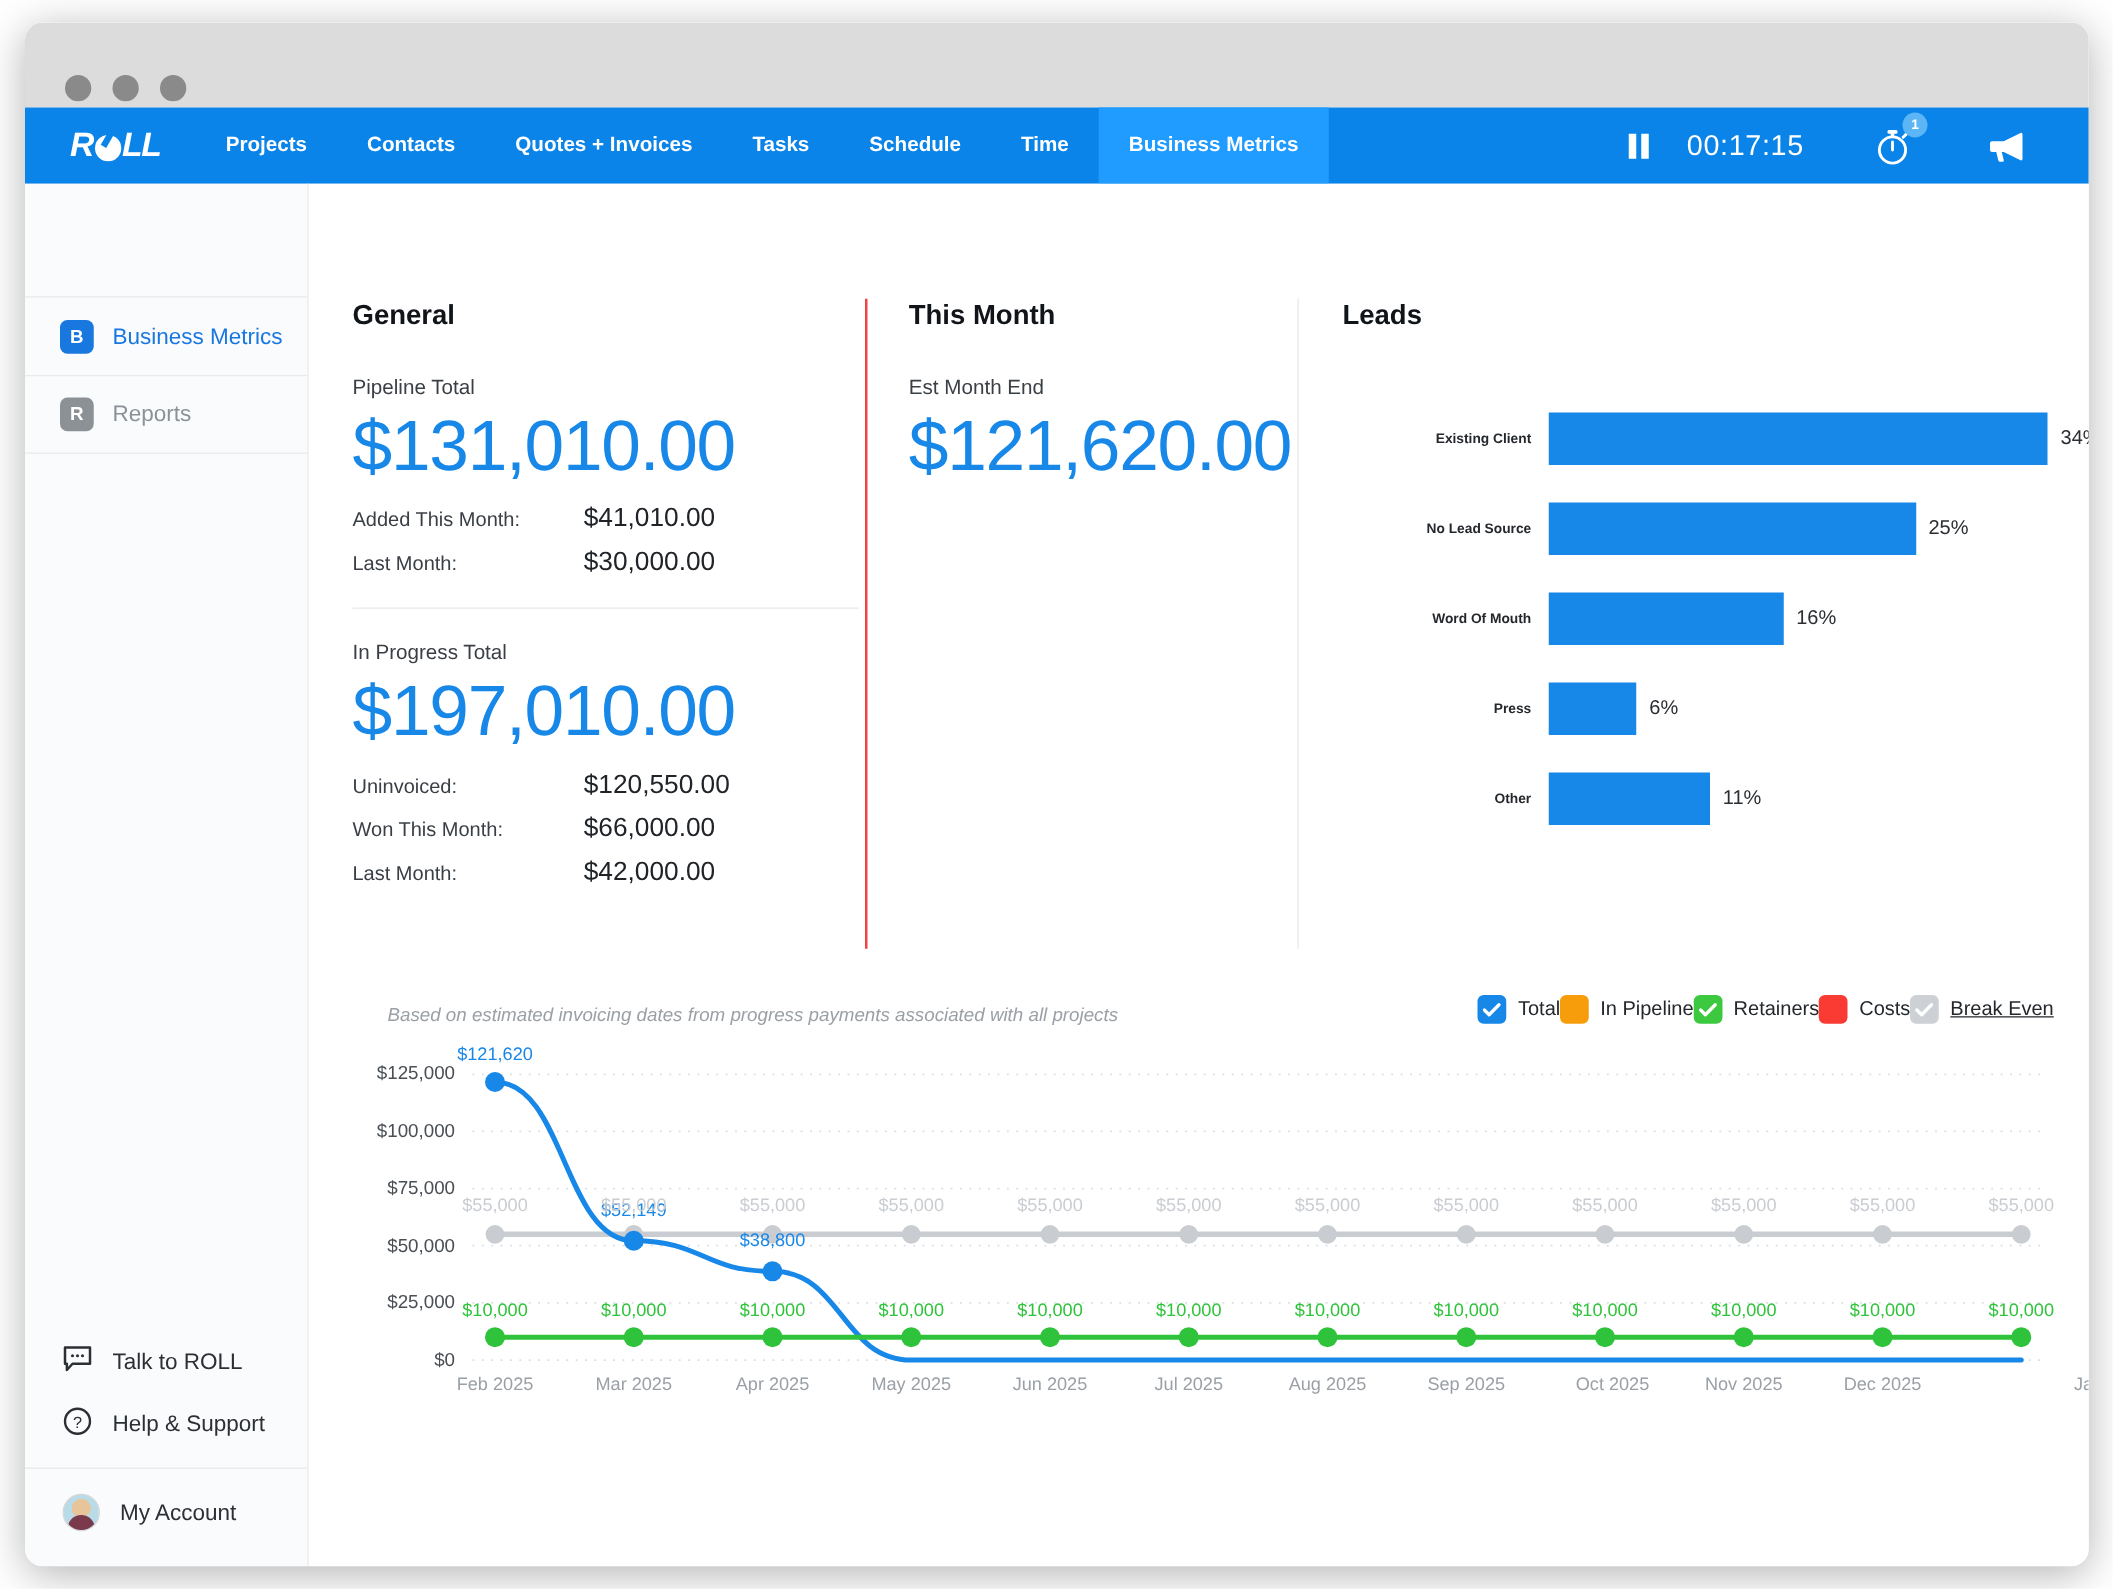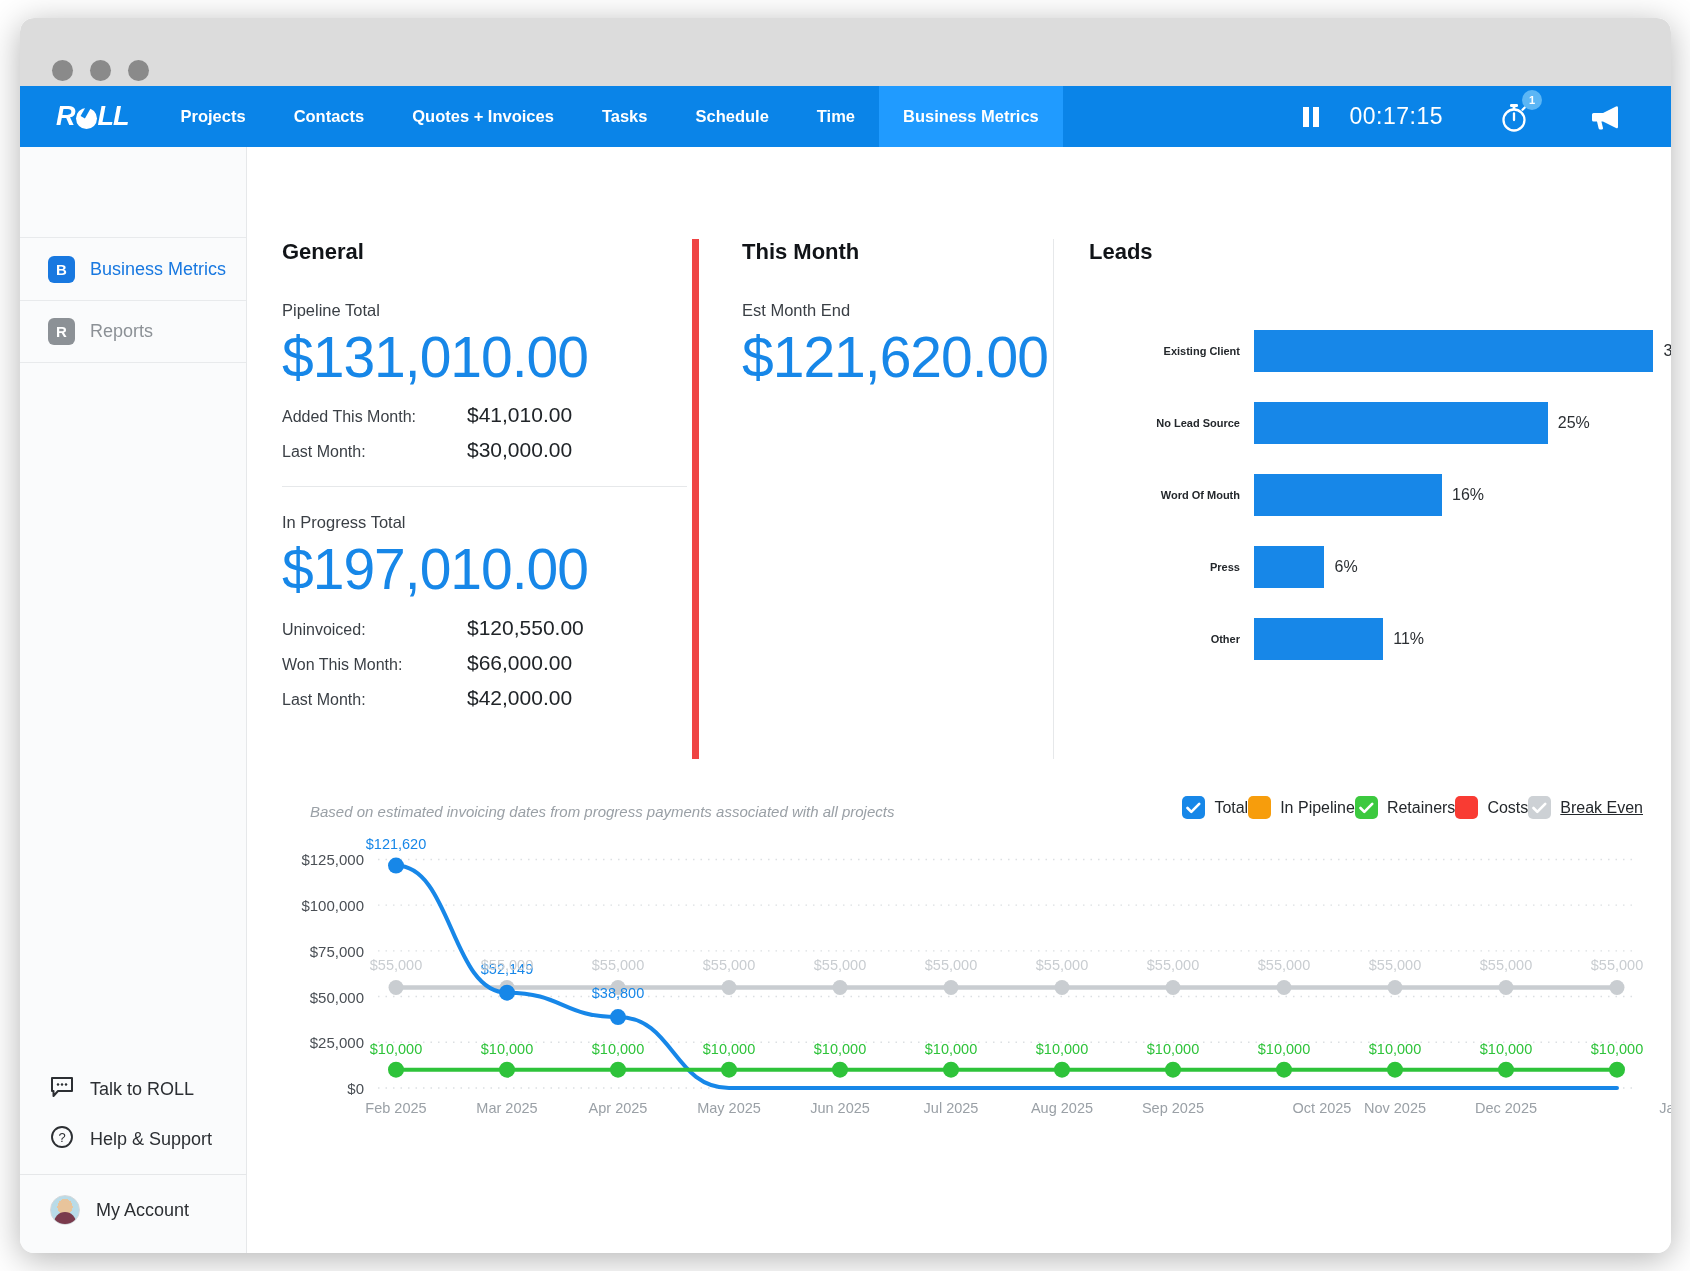--- a/index.html
+++ b/index.html
@@ -151,21 +151,21 @@
     position:absolute; left:50%; bottom:-2px;
     width: 22px; height: 14px; border-radius: 11px 11px 0 0;
     background: #7a3a4c; transform: translateX(-50%);
   }
 
   
   .main { flex: 1; position: relative; background: #ffffff; overflow: hidden; }
 
   .metrics-row { display: flex; padding: 92px 0 0 0; }
   .col-general { width: 450px; padding-left: 35px; }
-  .col-month { width: 420px; padding-left: 43px; border-left: 7px solid #ef4444; margin-left: 5px; min-height: 520px;}
+  .col-month { width: 420px; padding-left: 33px; border-left: 2px solid #ef4444; margin-left: 5px; min-height: 520px;}
   .col-leads { flex: 1; padding-left: 35px; border-left: 1px solid #e6e8ea; margin-left: 5px; min-height: 420px;}
 
   .sec-title { font-size: 22px; font-weight: bold; color: #111418; margin-bottom: 36px; }
   .kpi-label { font-size: 16.5px; color: #3a3f45; margin-bottom: 4px; }
   .kpi-value {
     font-size: 57px; color: #1787e8; font-weight: normal;
     letter-spacing: -1px; line-height: 1.18; margin-bottom: 12px;
   }
   .kpi-rows { margin-top: 4px; }
   .kpi-row { display: flex; align-items: baseline; font-size: 16px; margin-bottom: 11px; }
@@ -492,21 +492,21 @@
                 </svg><div class="dlabel blue" style="left: 18px; top: -4.39086px;">$121,620</div><div class="dlabel blue" style="left: 129px; top: 120.642px;">$52,149</div><div class="dlabel blue" style="left: 240px; top: 145.051px;">$38,800</div><div class="dlabel gray" style="left: 18px; top: 117.429px;">$55,000</div><div class="dlabel gray" style="left: 129px; top: 117.429px;">$55,000</div><div class="dlabel gray" style="left: 240px; top: 117.429px;">$55,000</div><div class="dlabel gray" style="left: 351px; top: 117.429px;">$55,000</div><div class="dlabel gray" style="left: 462px; top: 117.429px;">$55,000</div><div class="dlabel gray" style="left: 573px; top: 117.429px;">$55,000</div><div class="dlabel gray" style="left: 684px; top: 117.429px;">$55,000</div><div class="dlabel gray" style="left: 795px; top: 117.429px;">$55,000</div><div class="dlabel gray" style="left: 906px; top: 117.429px;">$55,000</div><div class="dlabel gray" style="left: 1017px; top: 117.429px;">$55,000</div><div class="dlabel gray" style="left: 1128px; top: 117.429px;">$55,000</div><div class="dlabel gray" style="left: 1239px; top: 117.429px;">$55,000</div><div class="dlabel green" style="left: 18px; top: 200.714px;">$10,000</div><div class="dlabel green" style="left: 129px; top: 200.714px;">$10,000</div><div class="dlabel green" style="left: 240px; top: 200.714px;">$10,000</div><div class="dlabel green" style="left: 351px; top: 200.714px;">$10,000</div><div class="dlabel green" style="left: 462px; top: 200.714px;">$10,000</div><div class="dlabel green" style="left: 573px; top: 200.714px;">$10,000</div><div class="dlabel green" style="left: 684px; top: 200.714px;">$10,000</div><div class="dlabel green" style="left: 795px; top: 200.714px;">$10,000</div><div class="dlabel green" style="left: 906px; top: 200.714px;">$10,000</div><div class="dlabel green" style="left: 1017px; top: 200.714px;">$10,000</div><div class="dlabel green" style="left: 1128px; top: 200.714px;">$10,000</div><div class="dlabel green" style="left: 1239px; top: 200.714px;">$10,000</div></div>
             <div class="xaxis" id="xaxis">
                 <div class="xlab" style="left: 18px;">Feb 2025</div>
                 <div class="xlab" style="left: 129px;">Mar 2025</div>
                 <div class="xlab" style="left: 240px;">Apr 2025</div>
                 <div class="xlab" style="left: 351px;">May 2025</div>
                 <div class="xlab" style="left: 462px;">Jun 2025</div>
                 <div class="xlab" style="left: 573px;">Jul 2025</div>
                 <div class="xlab" style="left: 684px;">Aug 2025</div>
                 <div class="xlab" style="left: 795px;">Sep 2025</div>
-                <div class="xlab" style="left: 944px; text-align: center;">Oct 2025</div>
+                <div class="xlab" style="left: 912px; text-align: center;">Oct 2025</div>
                 <div class="xlab" style="left: 1017px;">Nov 2025</div>
                 <div class="xlab" style="left: 1128px;">Dec 2025</div>
                 <div class="xlab" style="left: 1311px;">Jan 2026</div>
               </div>
           </div>
         </div>
 
       </div>
     </div>
   </div>

